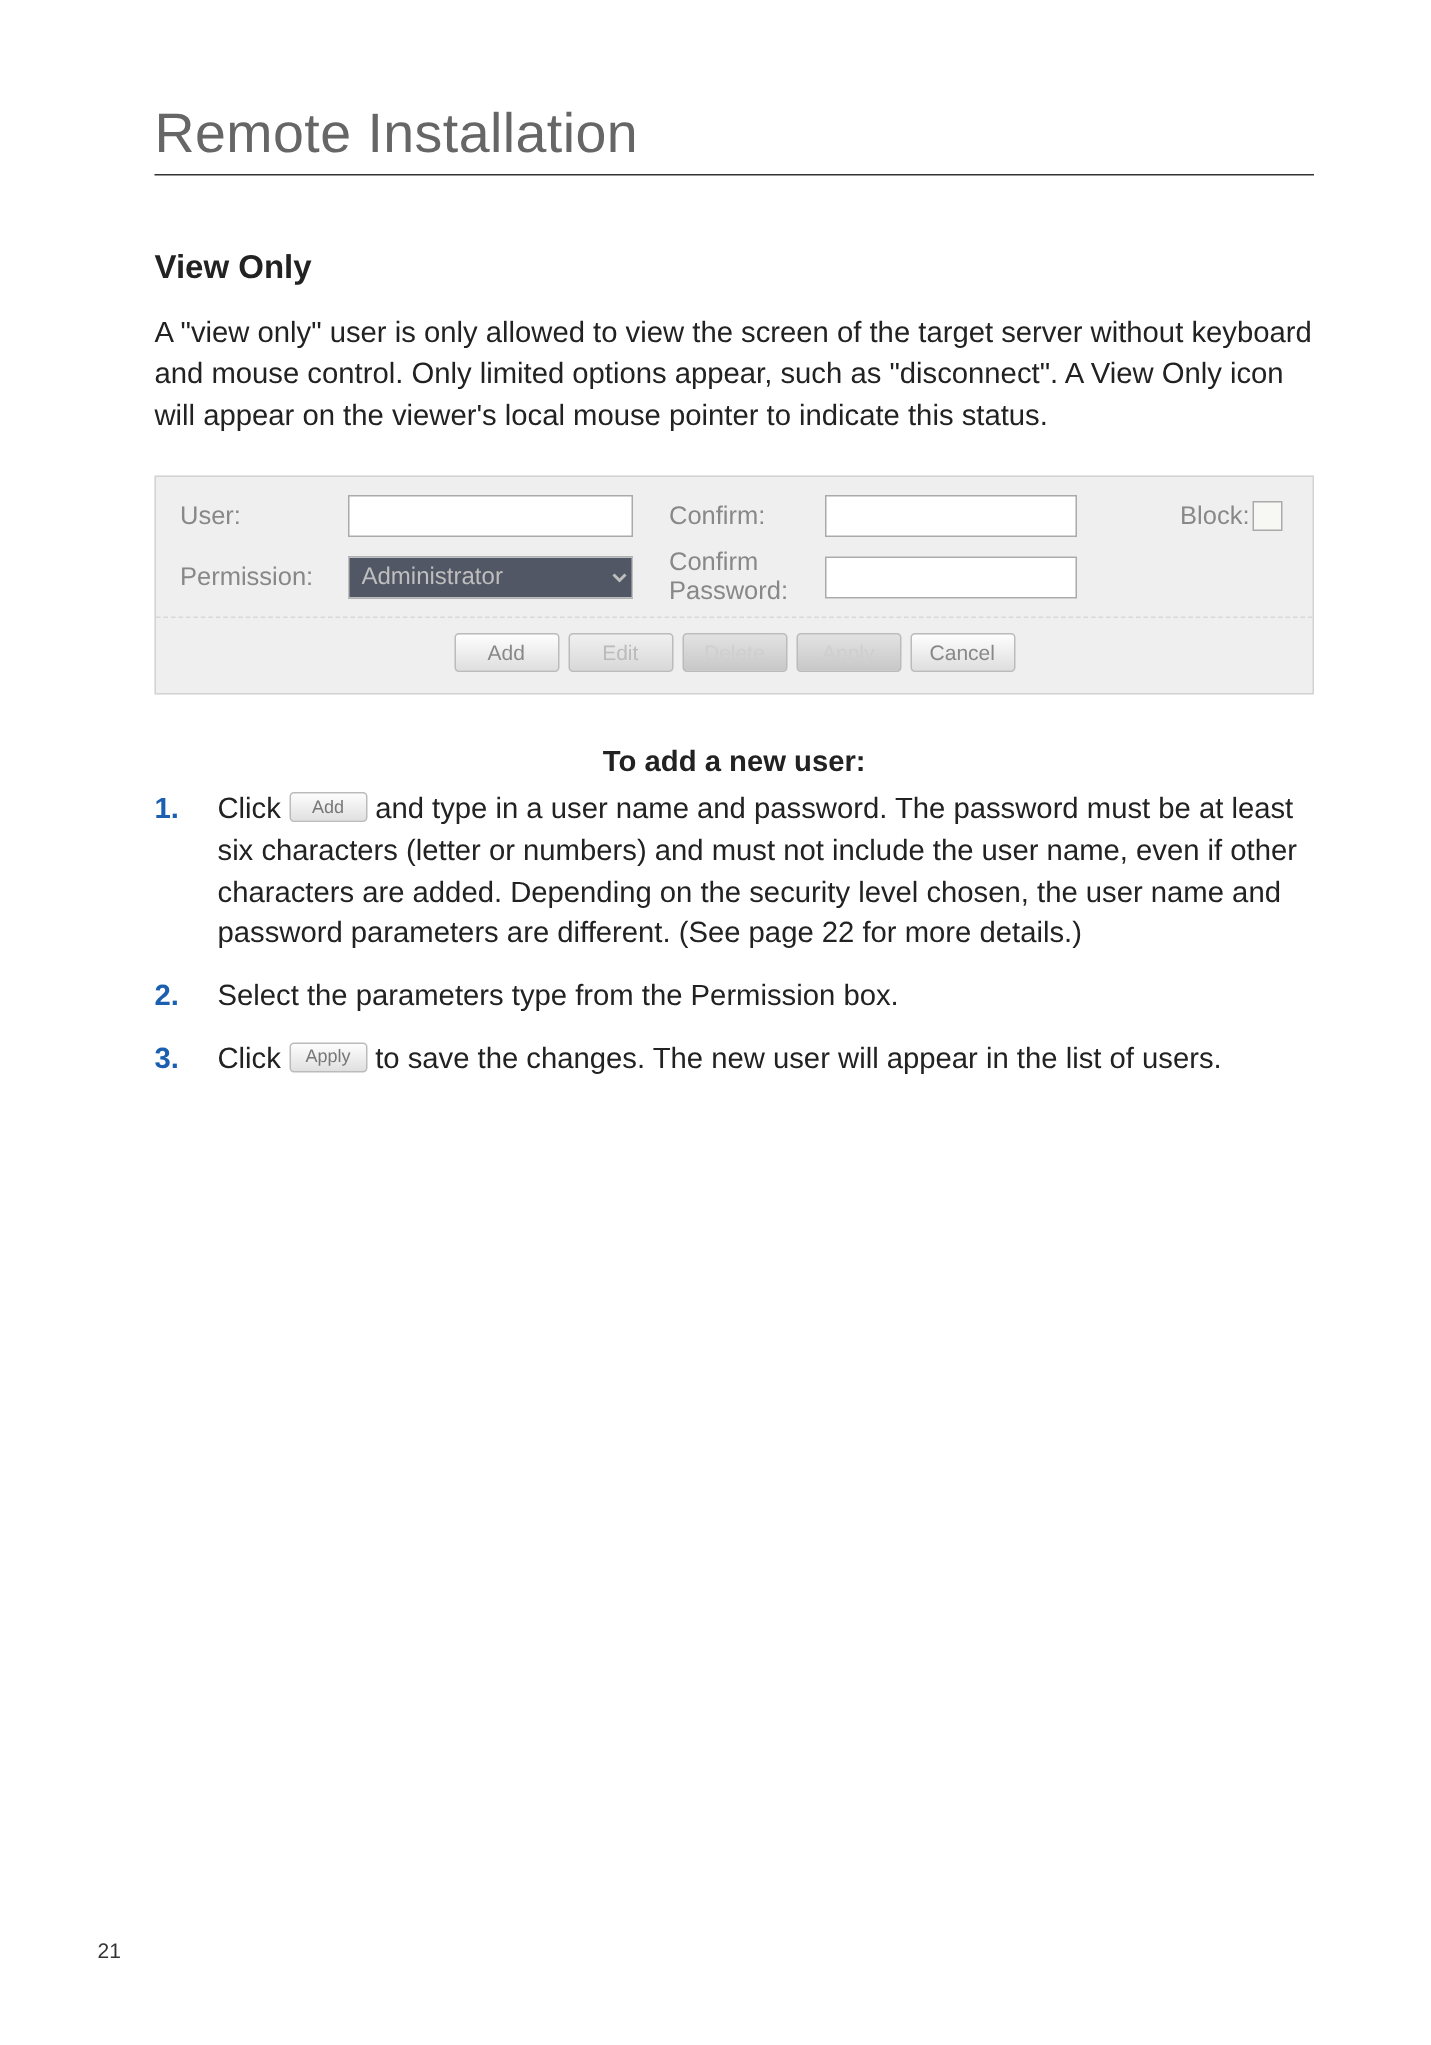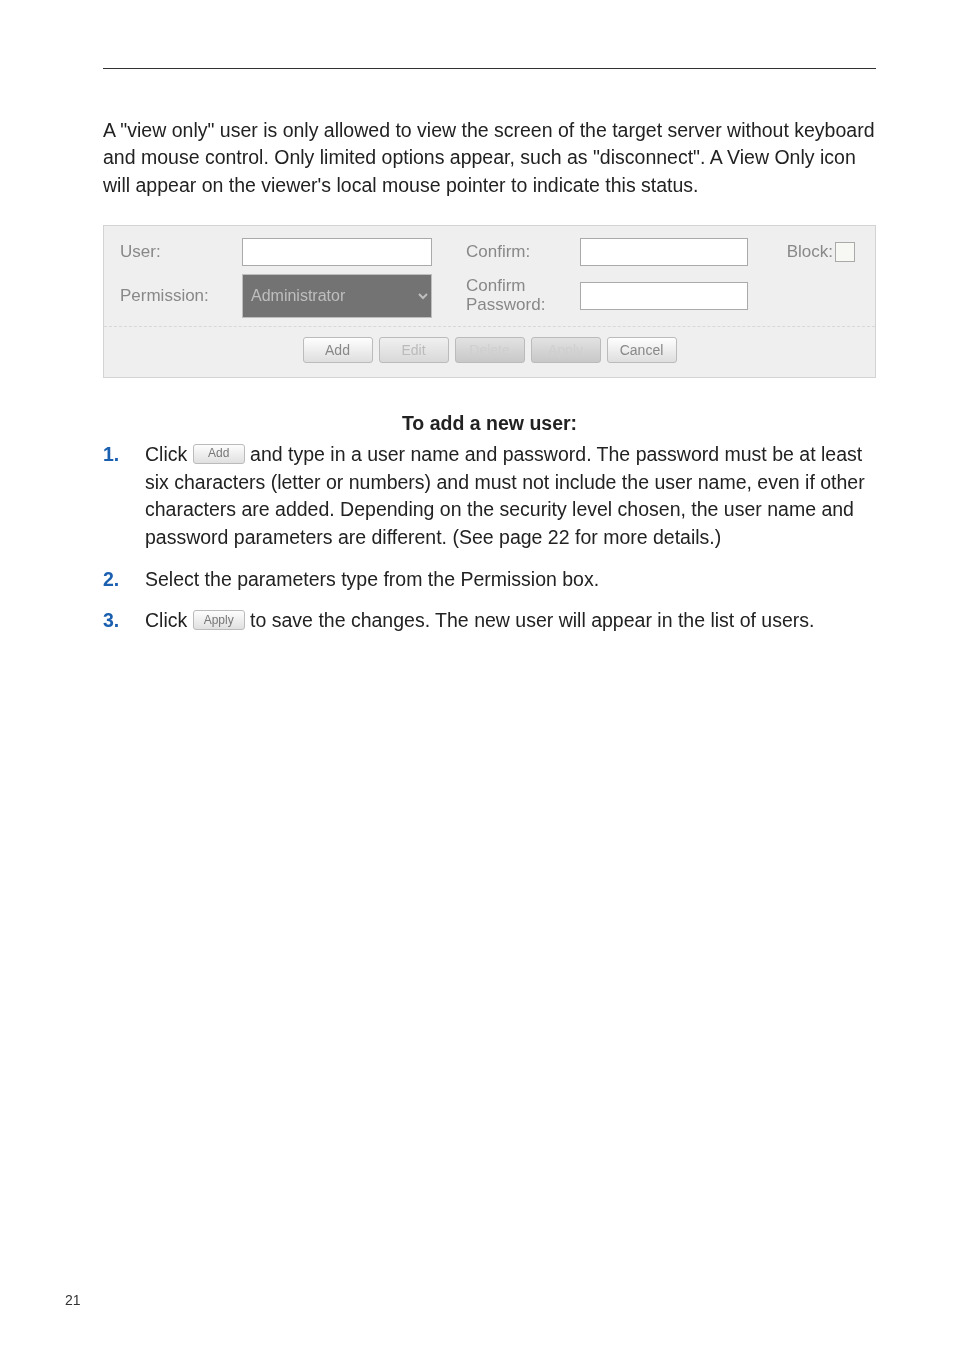--- a/index.html
+++ b/index.html
@@ -51,21 +51,21 @@
     padding: 0;
     margin-bottom: 34px;
   }
   .panel-body {
     padding: 12px 16px 0 16px;
   }
   .form-row {
     display: flex;
     align-items: center;
     margin-bottom: 8px;
-    gap: 16px;
+    gap: 6px;
   }
   .lbl {
     width: 106px;
     color: #888;
     font-size: 17px;
     text-align: left;
   }
   .lbl2 {
     color: #888;
     font-size: 17px;
@@ -74,24 +74,24 @@
   }
   .txt-input {
     height: 28px;
     width: 190px;
     border: 1px solid #aaa;
     background: #fff;
     font-size: 15px;
     padding: 2px 4px;
   }
   .sel {
-    height: 44px;
+    height: 28px;
     width: 190px;
     border: 1px solid #aaa;
-    background: #404040;
+    background: #0f172a;
     color: #aaa;
     font-size: 16px;
     padding: 2px 4px;
   }
   .block-col {
     margin-left: auto;
     display: flex;
     flex-direction: row;
     align-items: flex-end;
     gap: 2px;
@@ -180,22 +180,24 @@
     left: 65px;
     bottom: 55px;
     font-size: 14px;
     color: #333;
   }
 </style>
 </head>
 <body>
 
 <div class="page">
+  <h1 class="page-title">Remote Installation</h1>
   <hr class="title-rule">
 
+  <h2 class="section-heading">View Only</h2>
 
   <p class="para">A "view only" user is only allowed to view the screen of the target server without keyboard and mouse control. Only limited options appear, such as "disconnect". A View Only icon will appear on the viewer's local mouse pointer to indicate this&nbsp;status.</p>
 
 
   <div class="panel">
     <div class="panel-body">
       <div class="form-row">
         <span class="lbl">User:</span>
         <input class="txt-input" value="" style="">
         <span class="lbl2" style="margin-left:18px;">Confirm:</span>

